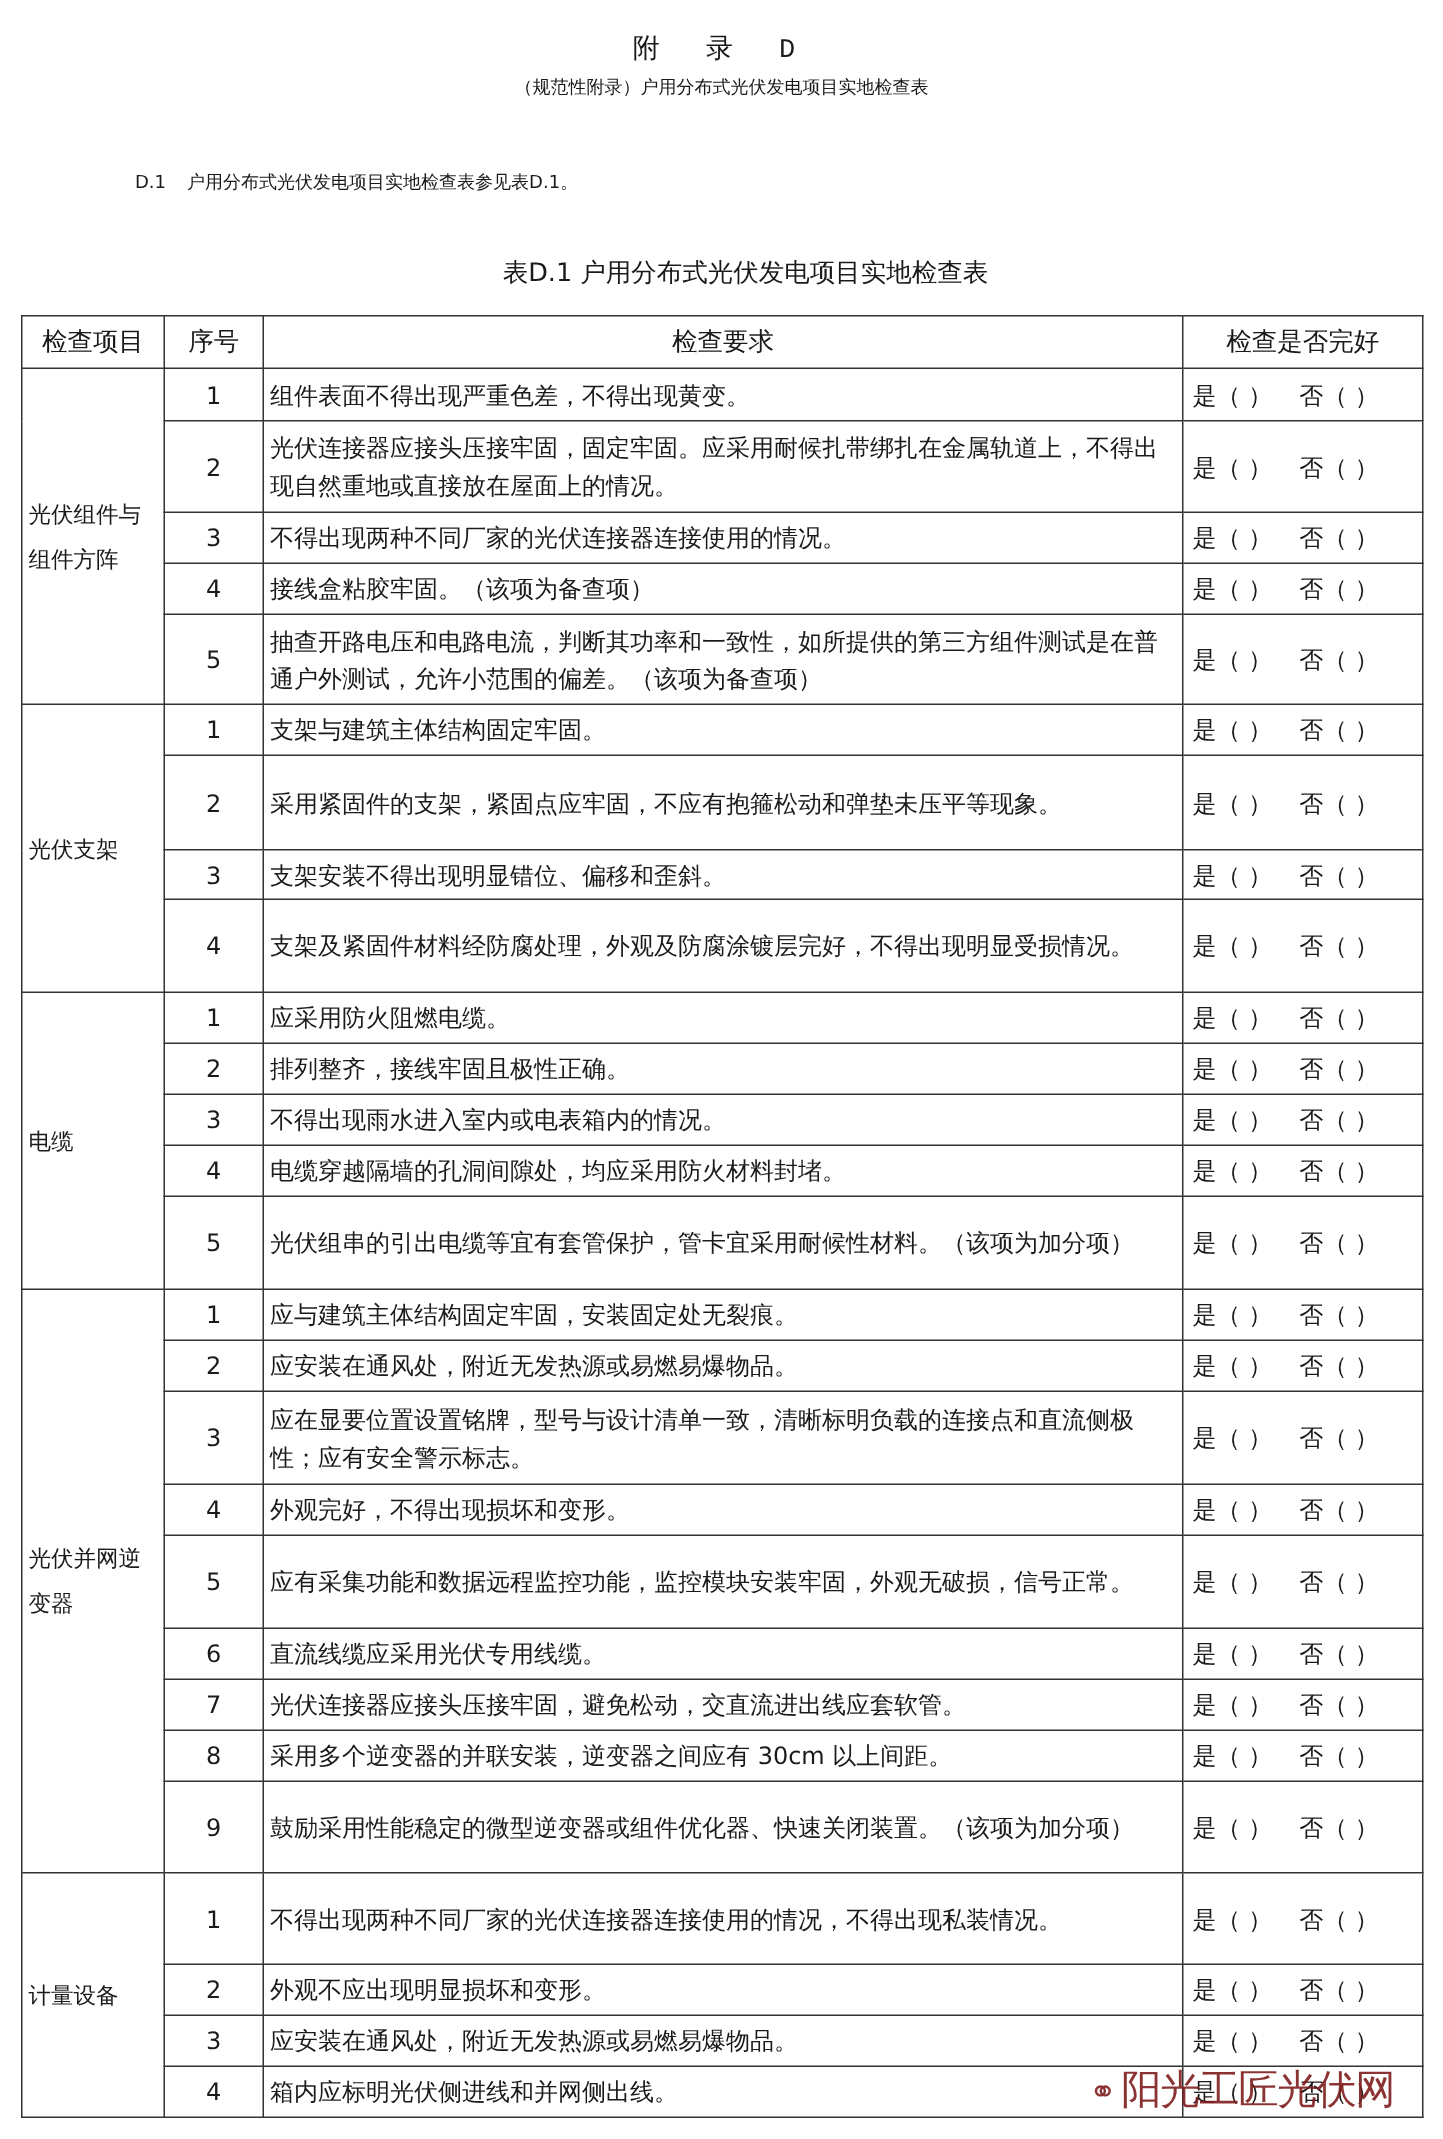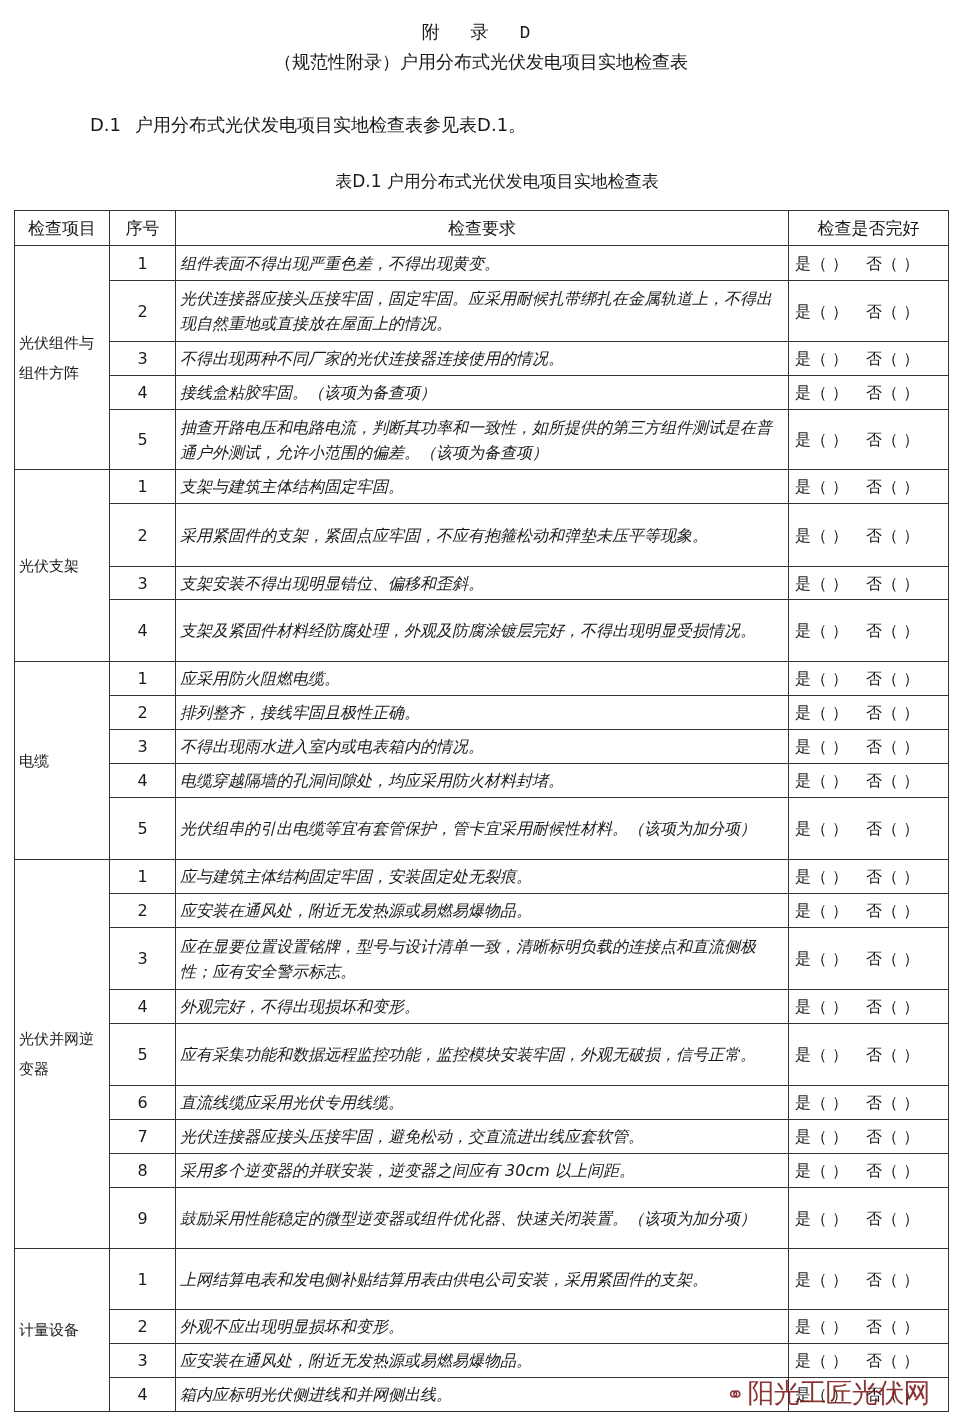--- a/index.html
+++ b/index.html
@@ -1,29 +1,29 @@
 <!DOCTYPE html>
 <html><head>
 <meta charset="utf-8">
 <style>
   html, body { margin:0; padding:0; background:#ffffff; }
   body { width:962px; height:1426px; position:relative; overflow:hidden;
          font-family: "DejaVu Sans", "Liberation Sans", sans-serif; color:#1a1a1a; }
   .heading { position:absolute; left:0; width:962px; text-align:center; font-size:18px; }
   #h1 { top:20px; letter-spacing:10px;font-family:Liberation Mono, monospace; }
-  #h2 { top:50px; font-size:18px; }
-  #para { position:absolute; left:90px; top:113px; font-size:18px; }
+  #h2 { top:50px; font-size:12px; }
+  #para { position:absolute; left:90px; top:113px; font-size:12px; }
   #para .num { margin-right:14px; }
   #caption { position:absolute; left:16px; width:962px; top:170px; text-align:center; font-size:17px; }
   table { position:absolute; left:14px; top:210px; border-collapse:collapse; table-layout:fixed; width:934px; }
   td, th { border:1.5px solid #333; font-size:16px; line-height:25px; padding:0; }
   th { height:34px; font-weight:normal; text-align:center; font-size:17px; }
   td.cat { vertical-align:middle; padding:0 4px; font-size:15px; line-height:30px; }
   td.seq { text-align:center; vertical-align:middle; }
-  td.req { padding:3px 2px 3px 4px; vertical-align:middle; text-align:left;font-style:italic; }
+  td.req { padding:3px 2px 3px 4px; vertical-align:middle; text-align:left; }
   td.chk { padding-left:6px; vertical-align:middle; white-space:nowrap; }
   .chk span { display:inline-block; }
   .chk .yes { margin-right:18px; }
   .watermark { position:absolute; left:726px; top:1375px; color:#7f1d1d; font-size:27px;
                letter-spacing:-1px; opacity:0.9; pointer-events:none; }
   .watermark .wx { display:inline-block; margin-right:4px; font-size:22px; }
 </style>
 </head>
 <body>
 
@@ -165,21 +165,21 @@
         <td class="chk"><span class="yes">是（  ）</span><span class="no">否（  ）</span></td>
       </tr>
       <tr style="height: 61px;">
         <td class="seq">9</td>
         <td class="req">鼓励采用性能稳定的微型逆变器或组件优化器、快速关闭装置。（该项为加分项）</td>
         <td class="chk"><span class="yes">是（  ）</span><span class="no">否（  ）</span></td>
       </tr>
       <tr style="height: 61px;">
         <td class="cat" rowspan="4">计量设备</td>
         <td class="seq">1</td>
-        <td class="req">上网结算电表和发电侧补贴结算用表由供电公司安装，采用紧固件的支架。</td>
+        <td class="req">不得出现两种不同厂家的光伏连接器连接使用的情况，不得出现私装情况。</td>
         <td class="chk"><span class="yes">是（  ）</span><span class="no">否（  ）</span></td>
       </tr>
       <tr style="height: 34px;">
         <td class="seq">2</td>
         <td class="req">外观不应出现明显损坏和变形。</td>
         <td class="chk"><span class="yes">是（  ）</span><span class="no">否（  ）</span></td>
       </tr>
       <tr style="height: 34px;">
         <td class="seq">3</td>
         <td class="req">应安装在通风处，附近无发热源或易燃易爆物品。</td>

